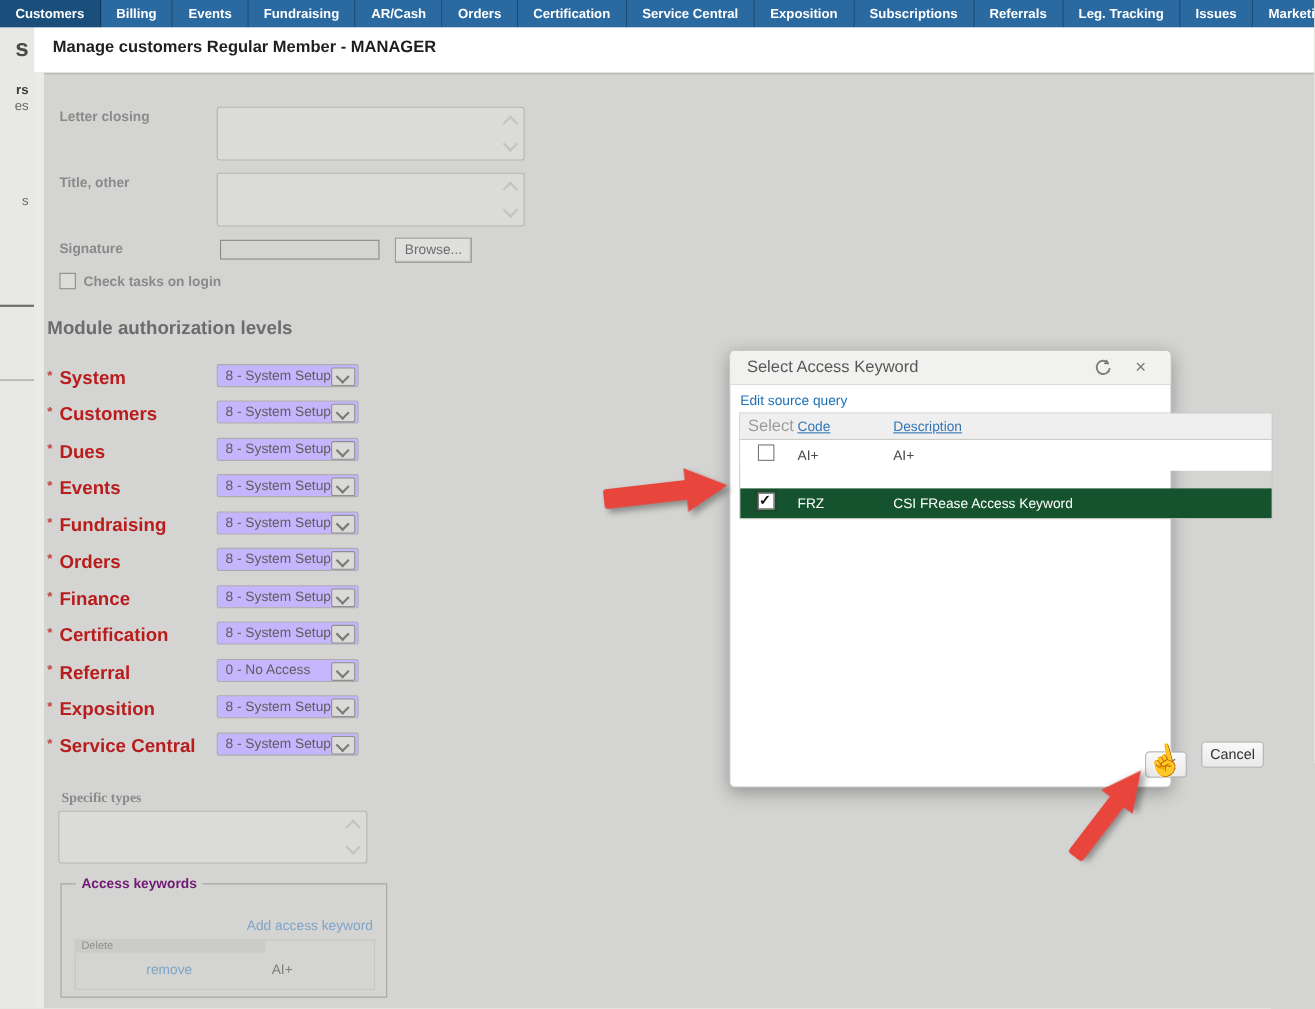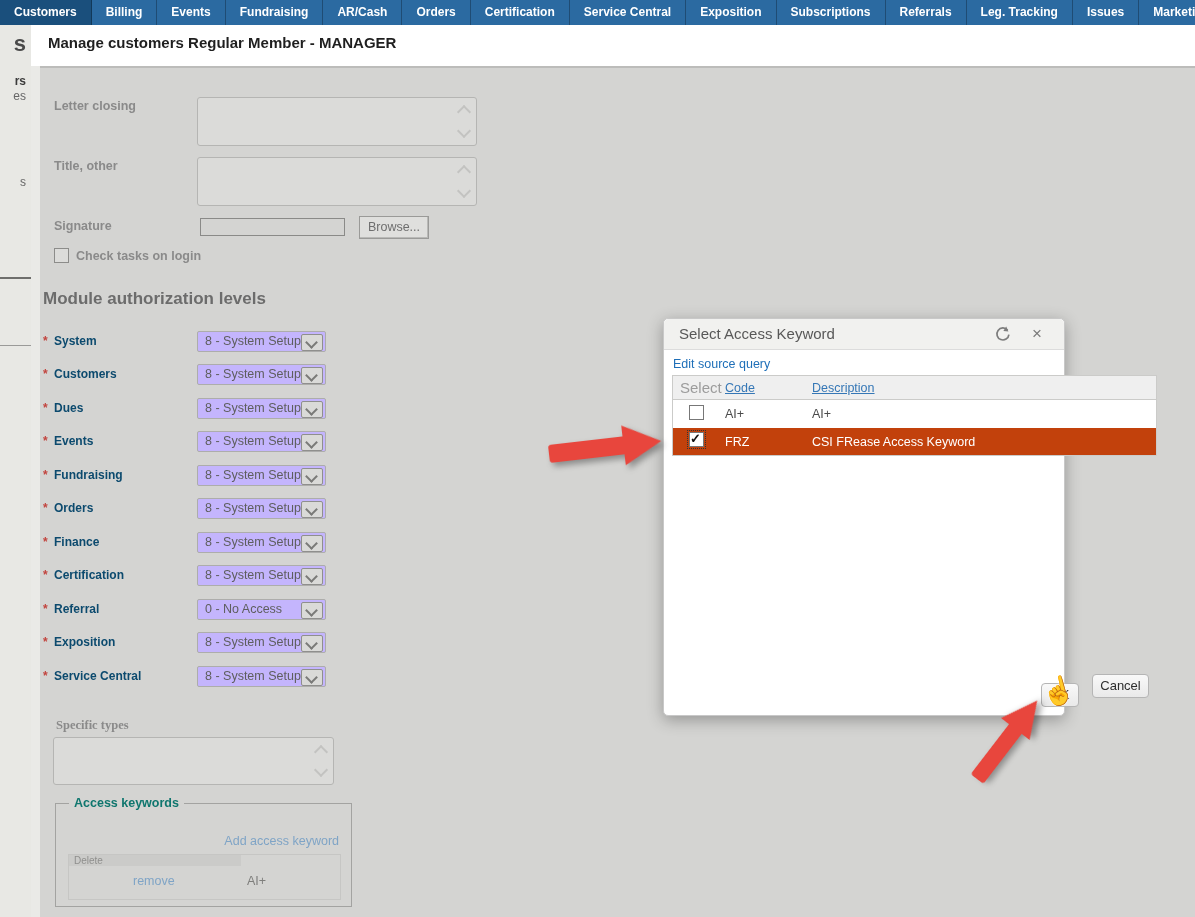--- a/index.html
+++ b/index.html
@@ -36,31 +36,31 @@
   .chev{position:absolute;right:7px;width:8px;height:8px;}
   .chev.up{top:9px;border-left:2px solid #C3C3C1;border-top:2px solid #C3C3C1;transform:rotate(45deg);}
   .chev.down{bottom:9px;border-right:2px solid #C3C3C1;border-bottom:2px solid #C3C3C1;transform:rotate(45deg);}
   .ginput{position:absolute;background:#D4D4D2;border:1px solid #8A8A88;}
   .gbtn{position:absolute;background:#DFDFDD;border:1px solid #9A9A98;color:#6E6E6E;
         font-size:12.5px;text-align:center;box-shadow:inset -1px -1px 0 #B9B9B7;}
   .gcb{position:absolute;width:13px;height:13px;background:#DCDCDA;border:1px solid #8C8C8A;}
   .h2{position:absolute;font-size:17px;font-weight:bold;color:#6C6C6C;}
   .authrow{position:absolute;left:43px;width:330px;height:22px;}
   .authrow .star{position:absolute;left:0;top:3px;color:#C2443E;font-size:12px;font-weight:bold;}
-  .authrow .alabel{position:absolute;left:11px;top:3px;font-size:12px;font-weight:bold;color:#0c4a6e;white-space:nowrap;}
+  .authrow .alabel{position:absolute;left:11px;top:3px;font-size:17px;font-weight:bold;color:#b91c1c;white-space:nowrap;}
   .gselect{position:absolute;left:154px;top:0;width:129px;height:21px;background:#c4b5fd;
         border:1px solid #ADADAB;border-radius:2px;box-sizing:border-box;}
   .gselect .val{position:absolute;left:7px;top:2px;font-size:12.5px;color:#5E5E5E;white-space:nowrap;}
   .gselect .dd{position:absolute;right:2px;top:2px;width:20px;height:15px;background:#DADAD8;
         border:1px solid #8F8F8D;border-radius:2px;}
   .gselect .dd i{position:absolute;left:5px;top:3px;width:7px;height:7px;
         border-right:2px solid #7A7A78;border-bottom:2px solid #7A7A78;transform:rotate(45deg);}
   .fieldset{position:absolute;left:55px;top:803px;width:295px;height:102px;border:1px solid #A3A3A1;}
   .fieldset .legend{position:absolute;left:13px;top:-8px;background:#D4D4D2;padding:0 5px;
-        font-size:12.5px;font-weight:bold;color:#0f766e;}
+        font-size:12.5px;font-weight:bold;color:#701a75;}
   .mutelink{color:#7FA4C6;font-size:12.5px;cursor:pointer;white-space:nowrap;}
   .kwtable{position:absolute;left:12px;top:50px;width:271px;height:44px;border:1px solid #C6C6C4;}
   .kwhead{position:absolute;left:0;top:0;width:172px;height:11px;background:#CBCBC9;overflow:hidden;}
   .kwhead span{font-size:10px;color:#8F8F8D;padding-left:5px;line-height:11px;display:block;}
   .kwrow{position:absolute;left:0;top:11px;right:0;height:31px;}
   .kwrow .rm{position:absolute;left:64px;top:8px;}
   .kwrow .val{position:absolute;left:178px;top:8px;font-size:12.5px;color:#7E7E7C;}
 
   
   .modal{position:absolute;left:663px;top:318px;width:402px;height:398px;background:#FFFFFF;
@@ -69,21 +69,21 @@
         border-radius:5px 5px 0 0;border-bottom:1px solid #DCDCDC;}
   .mhead .mtitle{position:absolute;left:15px;top:6px;font-size:15px;color:#585858;}
   .micon{position:absolute;top:6px;width:18px;height:18px;cursor:pointer;}
   .micon.refresh{right:52px;}
   .micon.close{right:18px;font-size:17px;color:#7A7A7A;line-height:18px;text-align:center;}
   .mlink{position:absolute;left:9px;top:38px;font-size:12.5px;color:#1E6FB8;cursor:pointer;}
   .mtable{position:absolute;left:8px;top:56px;width:483px;border:1px solid #CBCBC9;}
   .mtr{display:flex;align-items:center;}
   .mtr.head{height:23px;background:#EFEFEF;border-bottom:1px solid #CBCBC9;}
   .mtr.r1{height:28px;background:#FFFFFF;}
-  .mtr.r2{height:27px;background:#c2410c;color:#FFFFFF;}
+  .mtr.r2{height:27px;background:#14532d;color:#FFFFFF;margin-top:16px;}
   .mcol-sel{width:52px;flex:0 0 auto;}
   .mcol-code{width:87px;flex:0 0 auto;font-size:12.5px;}
   .mcol-desc{flex:1;font-size:12.5px;}
   .mtr.head .mcol-sel{font-size:15px;color:#9C9C9C;padding-left:7px;box-sizing:border-box;}
   .thlink{font-size:12.5px;color:#3577B6;text-decoration:underline;cursor:pointer;}
   .mtr .rowtext{color:#4A4A4A;}
   .mtr.r2 .rowtext{color:#FFFFFF;}
   .mcb{width:13px;height:13px;border:1px solid #777;background:#FFF;margin-left:16px;position:relative;}
   .mcb.checked{outline:1px dotted #333;outline-offset:1px;}
   .mcb.checked:after{content:"✓";position:absolute;left:0px;top:-2px;font-size:13px;font-weight:bold;color:#111;}

